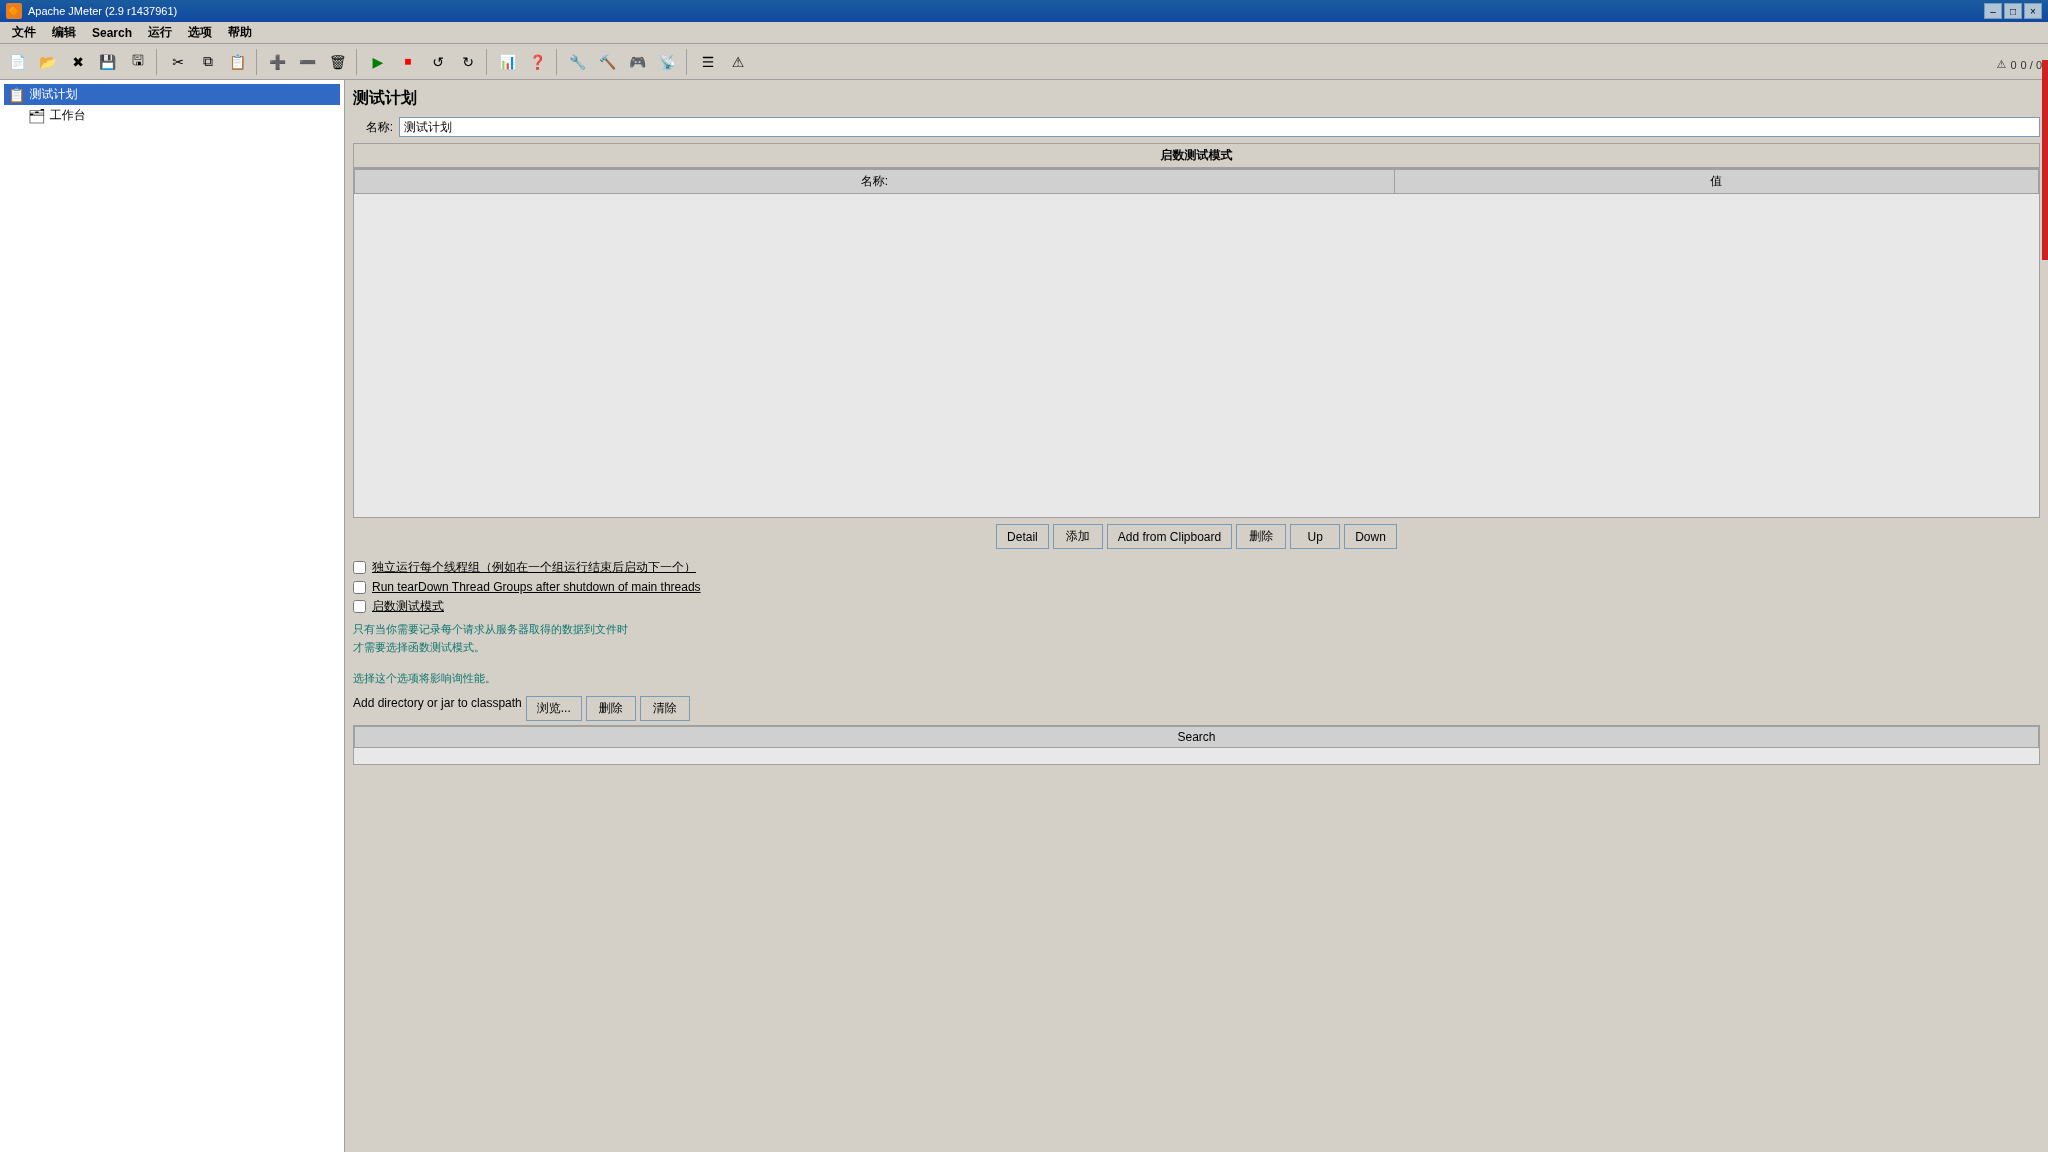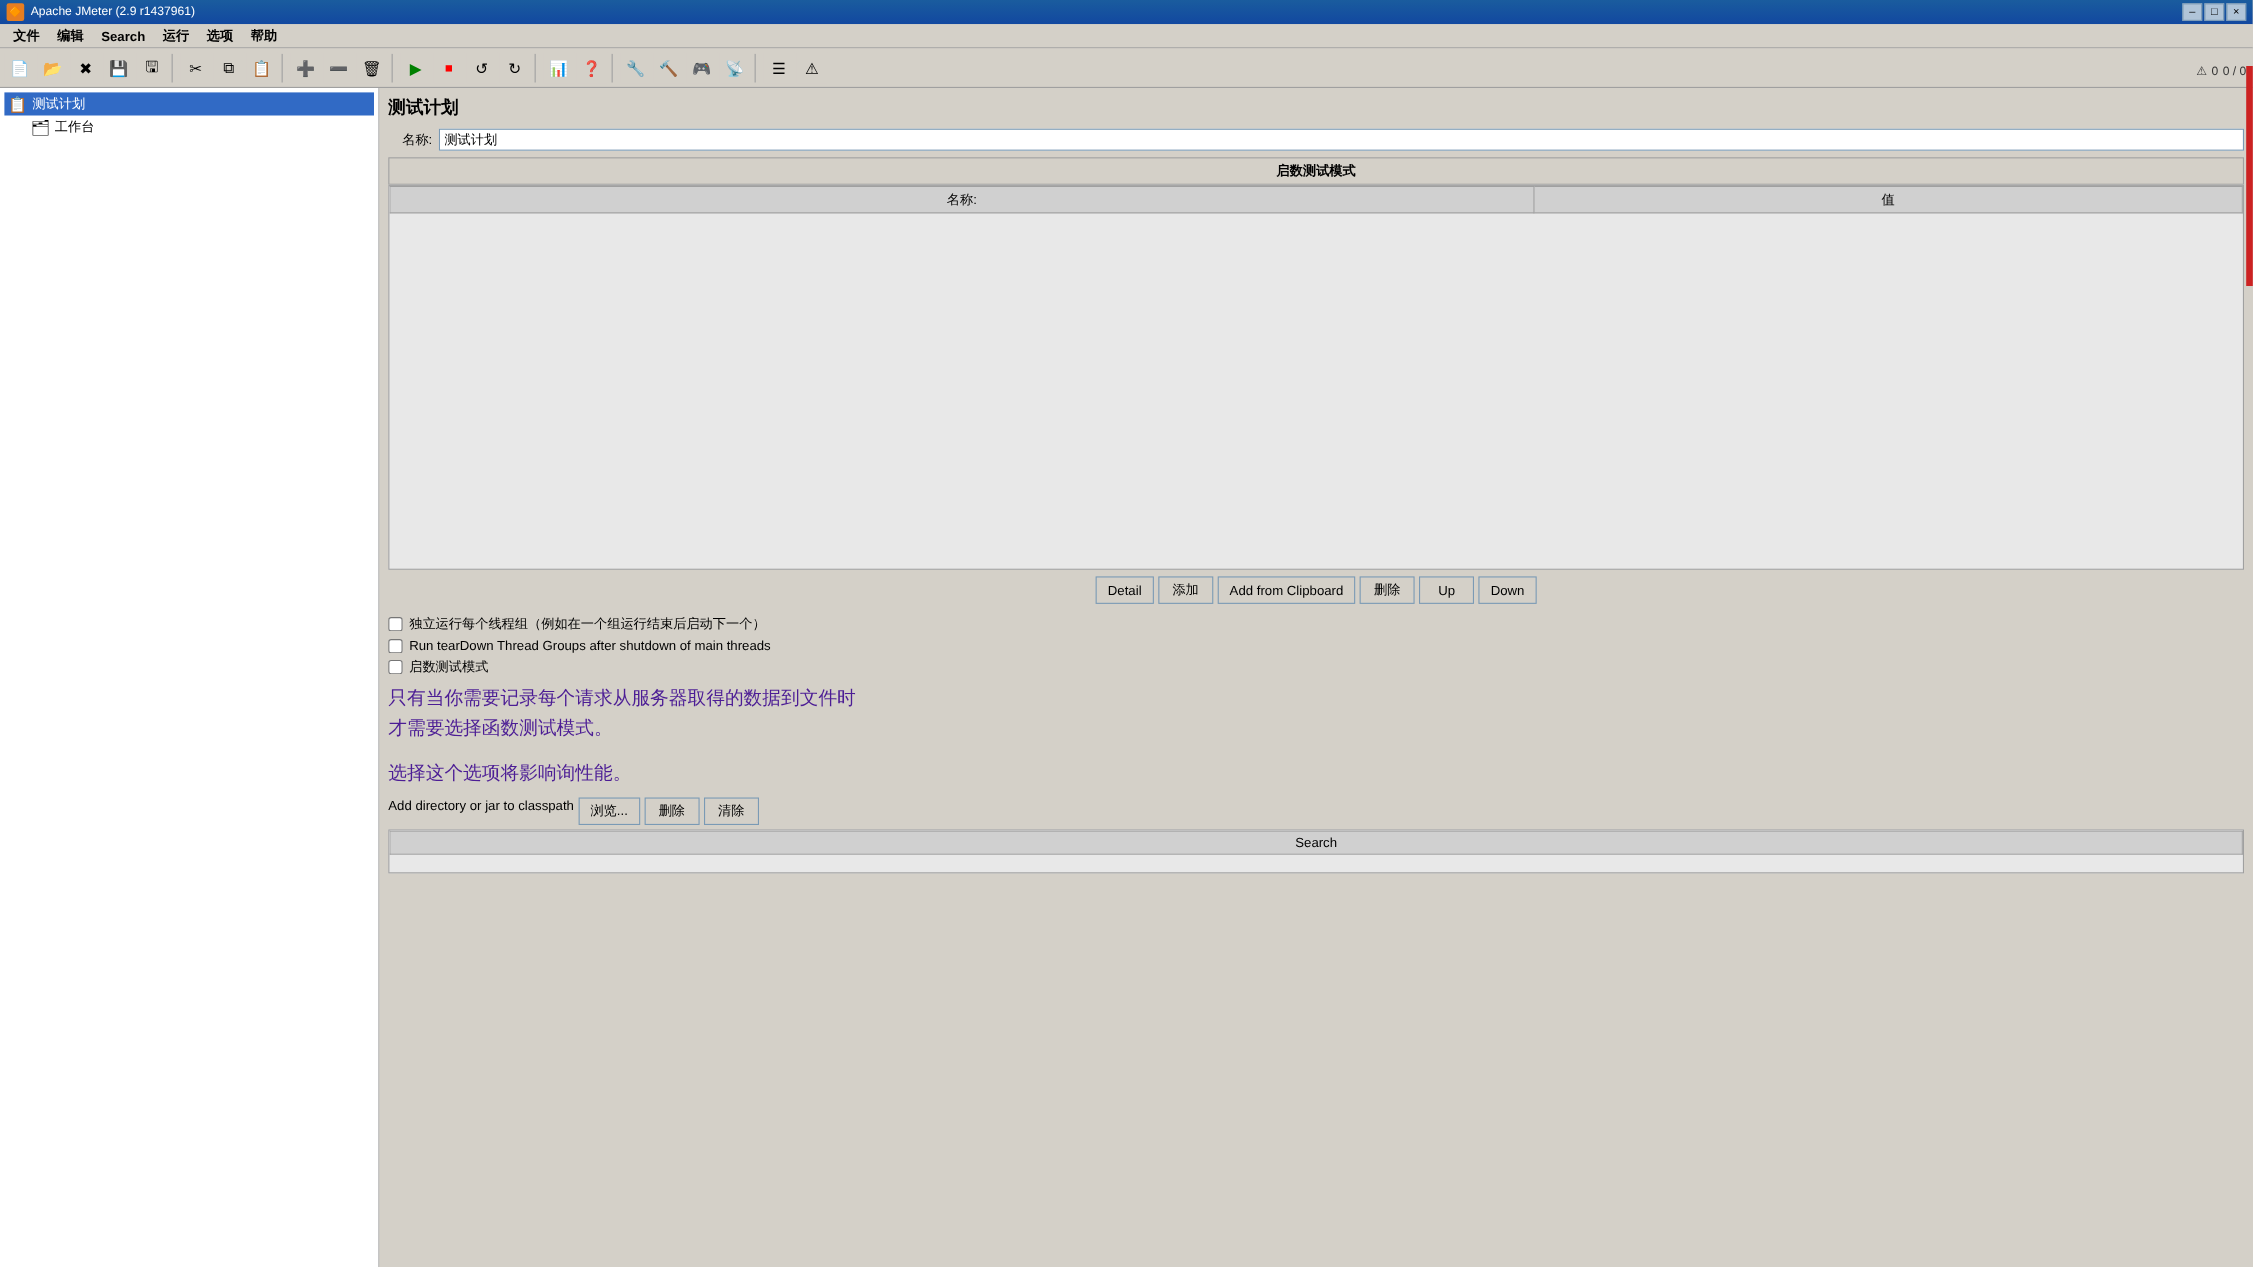--- a/index.html
+++ b/index.html
@@ -181,22 +181,22 @@
     .check-row {
       display: flex;
       align-items: center;
       margin-bottom: 4px;
       font-size: 12px;
     }
     .check-row input[type="checkbox"] { margin-right: 6px; }
 
     
     .desc-text {
-      font-size: 17px;
-      color: #4c1d95;
+      font-size: 11px;
+      color: #0f766e;
       margin: 0 0;
       line-height: 1.6;
     }
 
     
     .classpath-row {
       display: flex;
       align-items: flex-start;
       gap: 4px;
       margin: 8px 0 4px 0;
@@ -332,21 +332,21 @@
 
     <div class="btn-row">
       <button class="btn">Detail</button>
       <button class="btn">添加</button>
       <button class="btn">Add from Clipboard</button>
       <button class="btn">删除</button>
       <button class="btn">Up</button>
       <button class="btn">Down</button>
     </div>
 
-    <div style="margin-top: 10px;">
+    <div style="margin-top: 10px; text-decoration: underline;">
       <div class="check-row">
         <input type="checkbox" id="cb1" style="">
         <label for="cb1">独立运行每个线程组（例如在一个组运行结束后启动下一个）</label>
       </div>
       <div class="check-row">
         <input type="checkbox" id="cb2" style="">
         <label for="cb2">Run tearDown Thread Groups after shutdown of main threads</label>
       </div>
       <div class="check-row">
         <input type="checkbox" id="cb3" style="">

